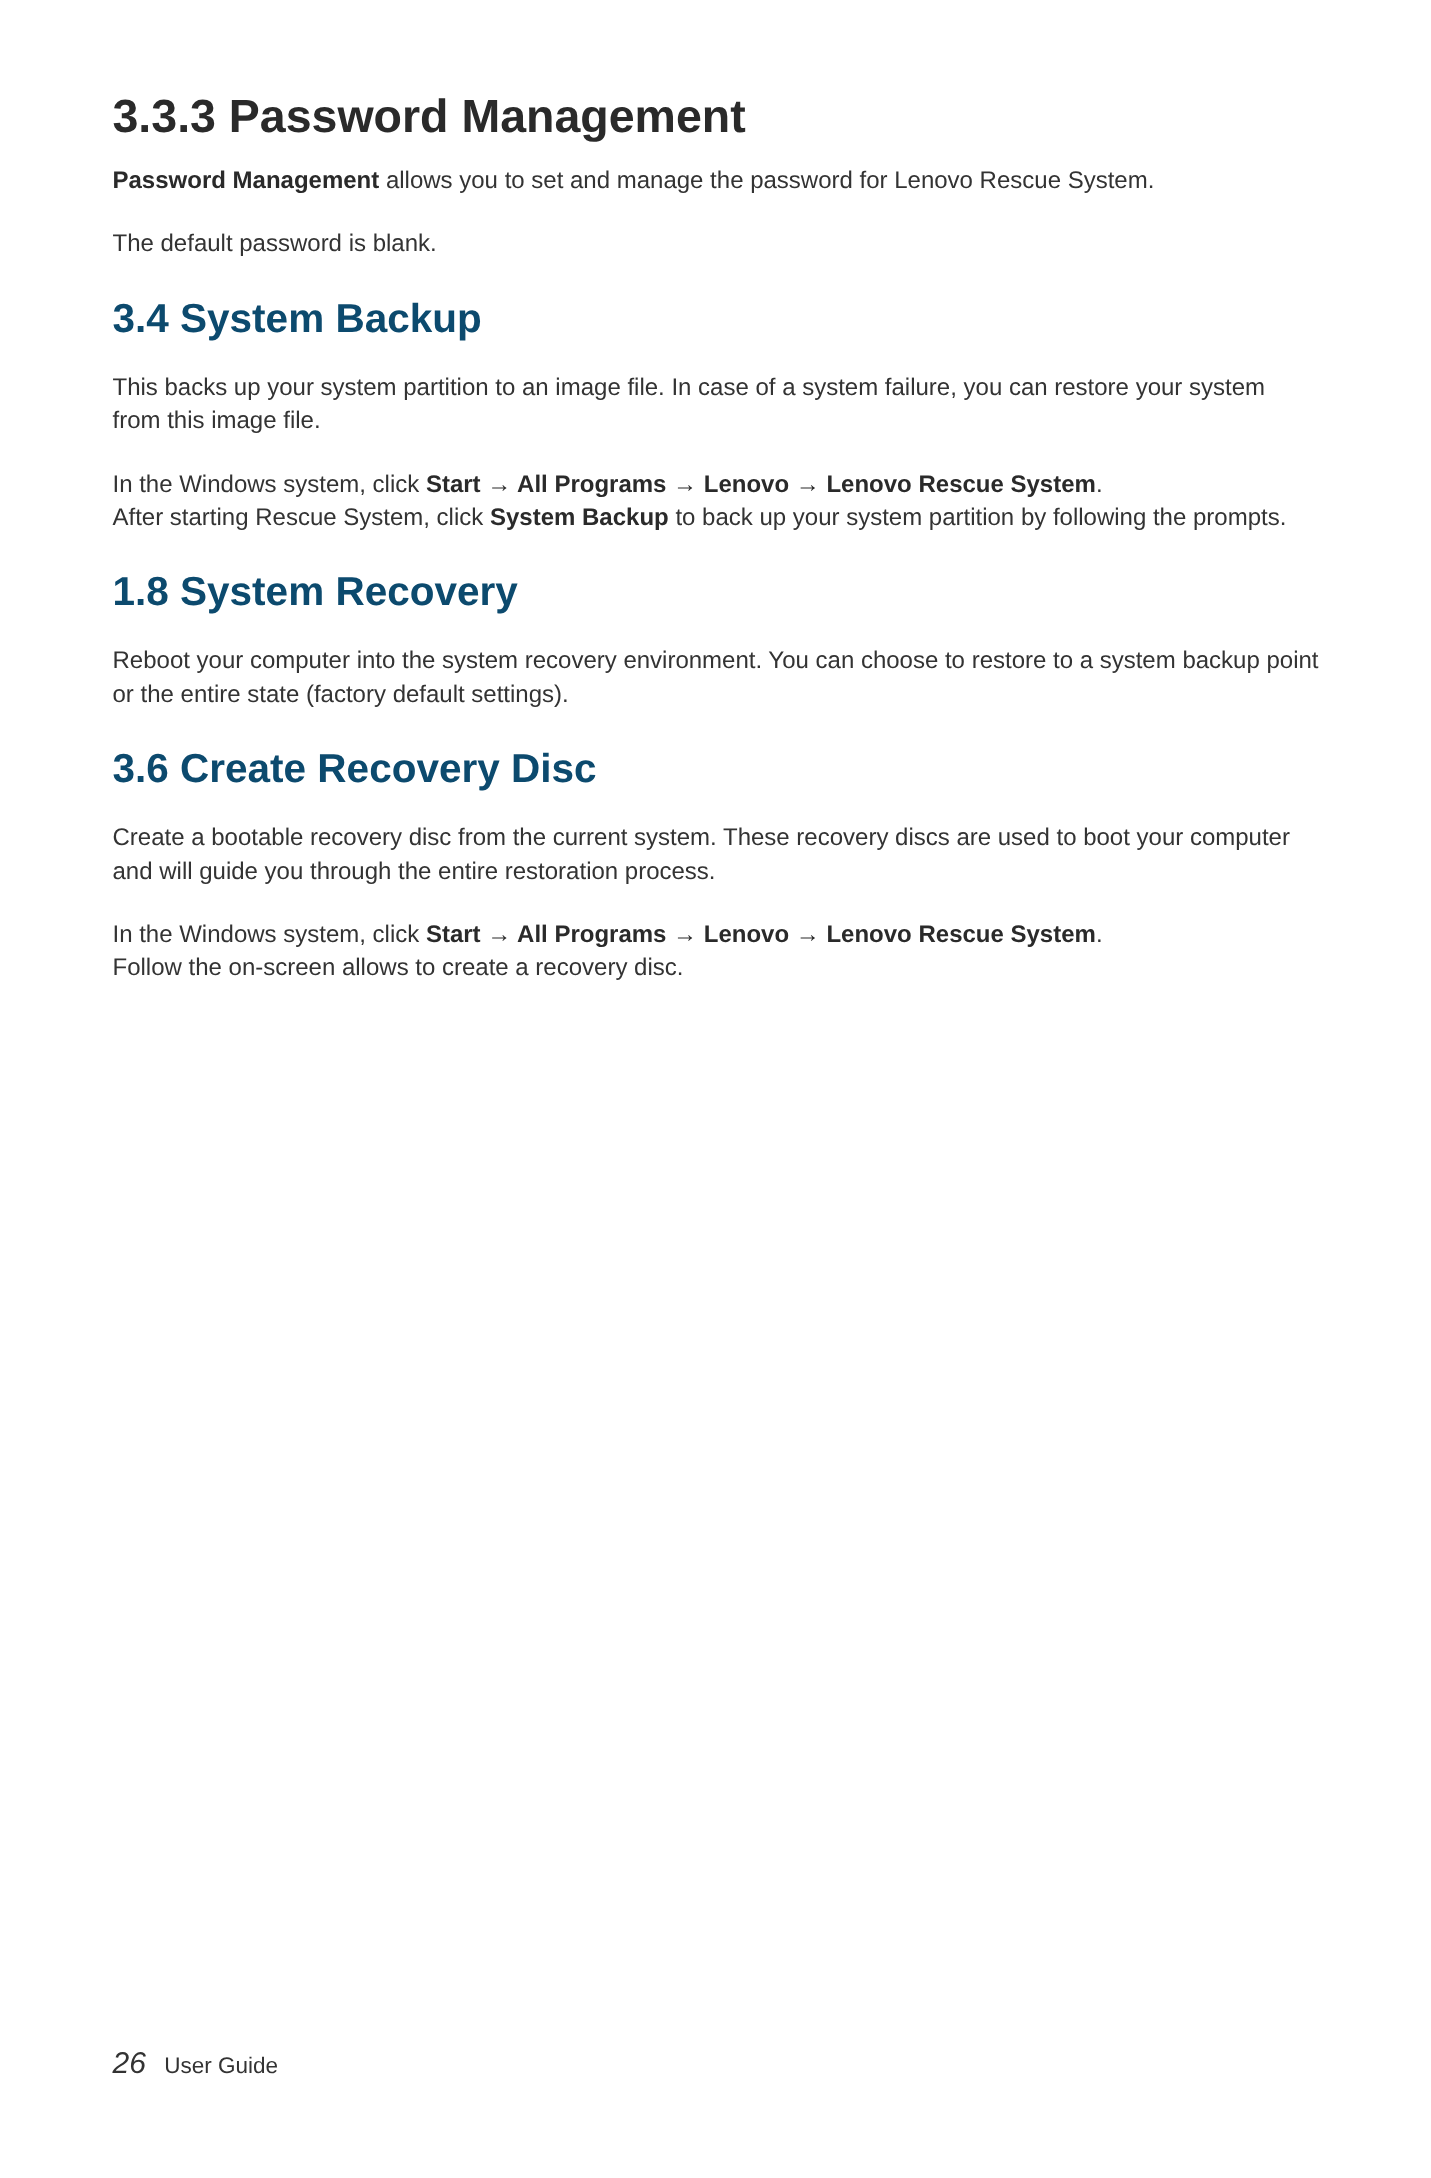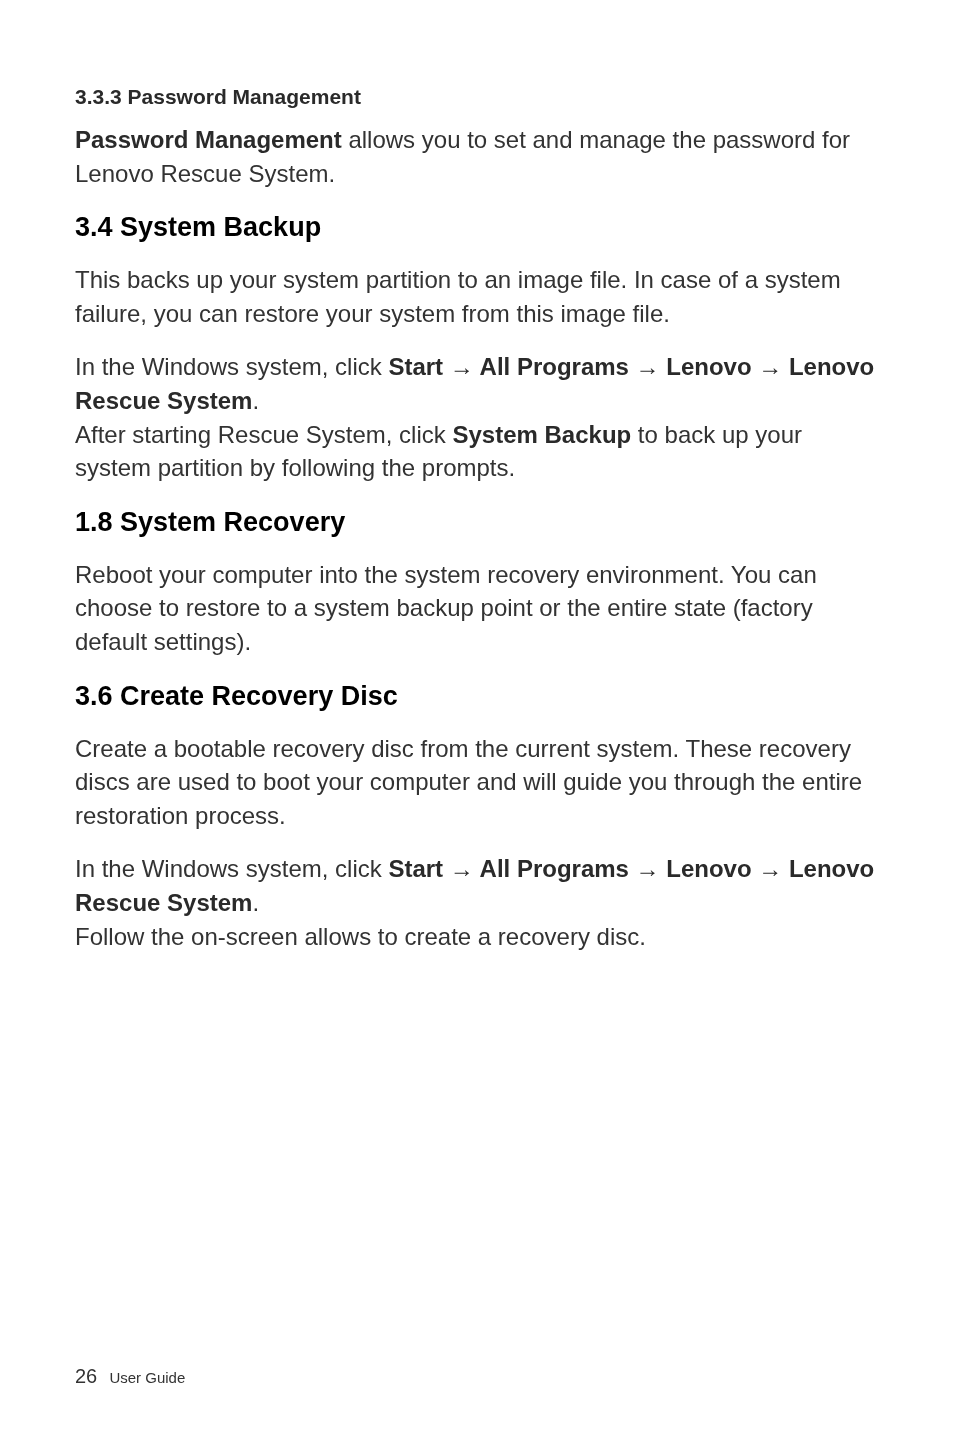--- a/index.html
+++ b/index.html
@@ -12,35 +12,34 @@
       font-family: "Helvetica Neue", Helvetica, Arial, sans-serif;
       width: 954px;
       height: 1452px;
       position: relative;
       color: #333333;
     }
     .page {
       padding: 60px 75px 50px 75px;
     }
     h3.subsection {
-      font-size: 21px;
+      font-size: 31px;
       font-weight: 700;
       color: #2a2a2a;
       margin-bottom: 14px;
-      margin-top: 25px;
     }
     h2.section {
       font-size: 27px;
       font-weight: 700;
-      color: #000000;
+      color: #0c4a6e;
       margin-top: 22px;
       margin-bottom: 20px;
     }
     p.para {
-      font-size: 24px;
+      font-size: 16px;
       line-height: 1.4;
       color: #333333;
       margin-bottom: 20px;
       font-weight: 300;
     }
     p.para.tight {
       margin-bottom: 0;
     }
     .bold {
       font-weight: 700;
@@ -50,33 +49,35 @@
       position: absolute;
       bottom: 64px;
       left: 75px;
       font-size: 15px;
       color: #333333;
     }
     .page-num {
       font-size: 20px;
       font-weight: 400;
       margin-right: 8px;
+      font-style: italic;
     }
   </style>
 </head>
 <body>
 
 <div class="page">
 
   <h3 class="subsection">3.3.3 Password Management</h3>
 
   <p class="para">
     <span class="bold">Password Management</span><span> allows you to set and manage the password for Lenovo Rescue System.</span>
   </p>
 
+  <p class="para">The default password is blank.</p>
 
 
   <h2 class="section">3.4 System Backup</h2>
 
   <p class="para">This backs up your system partition to an image file. In case of a system failure, you can restore your system from this image file.</p>
 
   <p class="para tight">
     <span>In the Windows system, click </span><span class="bold">Start → All Programs → Lenovo → Lenovo Rescue System</span><span>.</span>
   </p>
 

